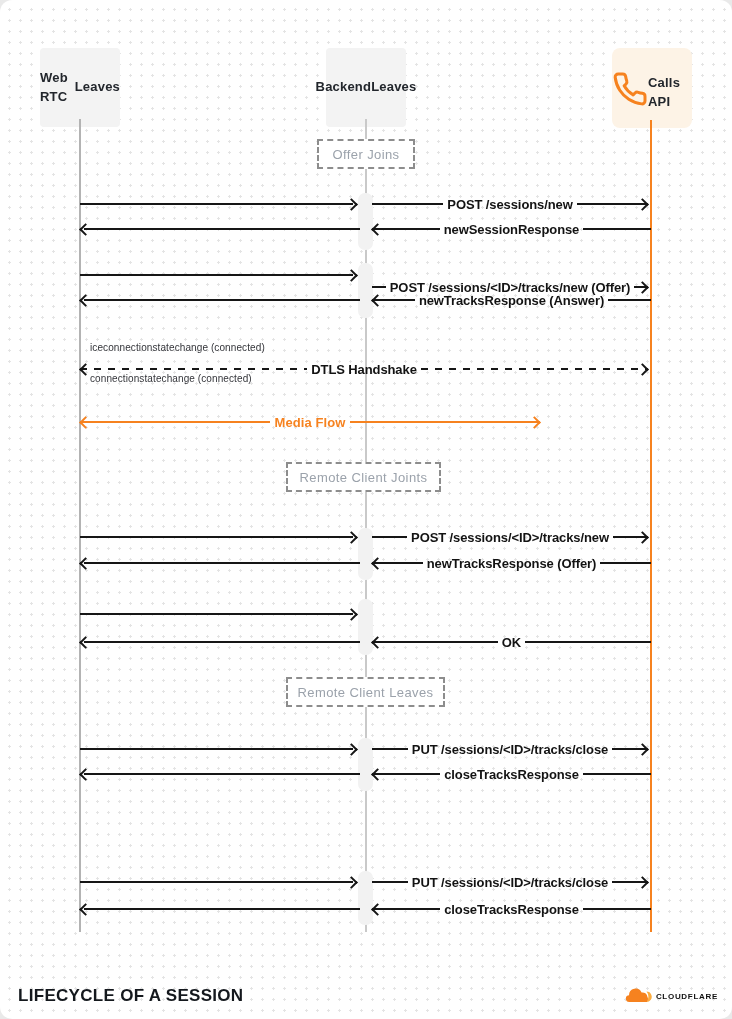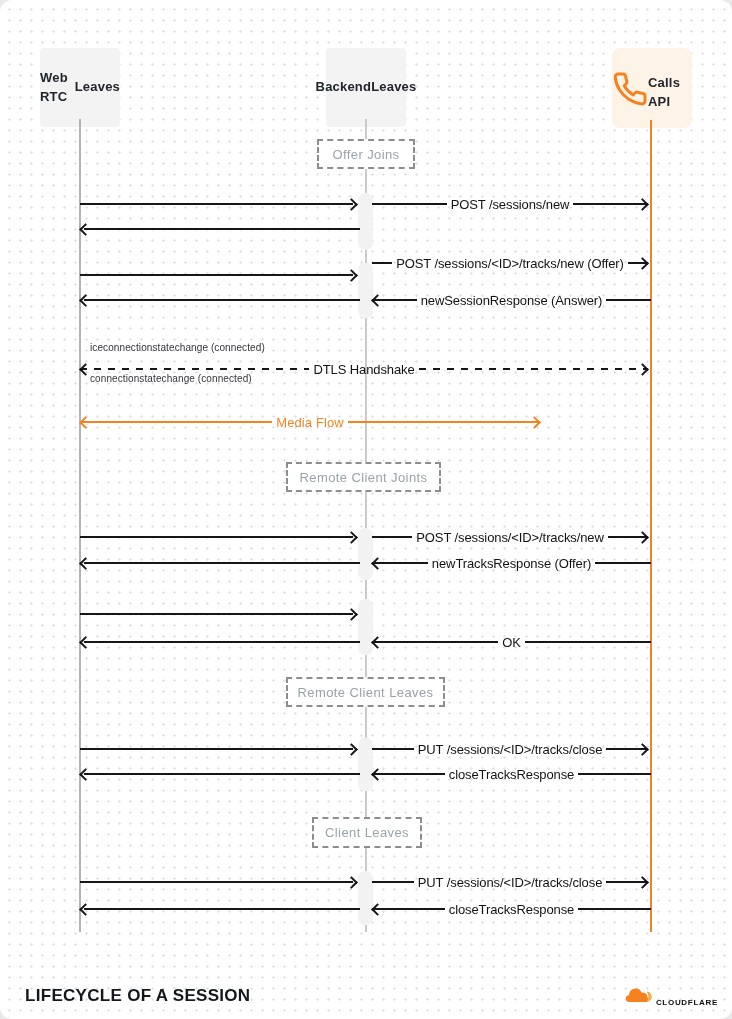--- a/index.html
+++ b/index.html
@@ -29,31 +29,31 @@
   .chev.l{left:1px;top:2.5px;transform:rotate(-135deg);}
   .chev.o{border-color:#f6821f;}
   .lhalf-req{left:80px;width:277px;}
   .lhalf-req .line{left:0;right:4px;}
   .lhalf-resp{left:80px;width:280px;}
   .lhalf-resp .line{left:4px;right:0;}
   .flexarrow{position:absolute;display:flex;align-items:center;height:14px;}
   .seg{flex:1;height:0;border-top:2.5px solid #161616;min-width:4px;}
   .seg.d{border:none;height:2.5px;background:repeating-linear-gradient(90deg,#161616 0 7px,transparent 7px 14px);}
   .seg.o{border-top-color:#f6821f;}
-  .flexarrow .mlabel{font-size:13px;font-weight:normal;color:#131313;padding:0 4px;white-space:nowrap;letter-spacing:-.1px;}
+  .flexarrow .mlabel{font-size:13px;font-weight:bold;color:#131313;padding:0 4px;white-space:nowrap;letter-spacing:-.1px;}
   .flexarrow .mlabel.o{color:#f6821f;letter-spacing:.1px;}
   .rhalf{left:372px;width:276px;}
   .rhalf-resp{left:372px;width:279px;}
   .fullspan{left:80px;width:568px;}
   .mediaspan{left:80px;width:460px;}
   .note{position:absolute;left:90px;font-size:10px;color:#34353a;letter-spacing:.1px;}
   
-  .footer{position:absolute;left:0;right:0;top:980px;height:32px;display:flex;align-items:center;justify-content:space-between;padding:0 14px 0 25px;box-sizing:border-box;}
+  .footer{position:absolute;left:0;right:0;top:980px;height:32px;display:flex;align-items:center;justify-content:space-between;padding:0 14px 0 18px;box-sizing:border-box;}
   .title{font-size:17px;font-weight:bold;color:#14181d;letter-spacing:.3px;}
-  .brand{display:flex;align-items:flex-end;gap:3px;}
+  .brand{display:flex;align-items:center;gap:3px;}
   .brand .btxt{font-size:8px;font-weight:bold;color:#101010;letter-spacing:.7px;}
 </style>
 </head>
 <body>
 
 <div class="canvas">
 
   <div class="actor" style="left:40px">
     <span>Web RTC</span>
     <span>Leaves</span>
@@ -84,59 +84,62 @@
 
   <div class="phase" style="left:317px;top:139px;width:98px;height:30px">
     <span>Offer Joins</span>
   </div>
   <div class="phase" style="left:286px;top:677px;width:159px;height:30px">
     <span>Remote Client Leaves</span>
   </div>
   <div class="phase" style="left:286px;top:462px;width:155px;height:30px">
     <span>Remote Client Joints</span>
   </div>
-  <div class="phase" style="left:312px;top:817px;width:110px;height:31px">
-    <span>Client Leaves</span>
-  </div>
 
   <div class="arrow lhalf-req" style="top:197px">
       <i class="line"></i>
       <i class="chev r"></i>
     </div>
   <div class="flexarrow rhalf" style="top:197px">
     <i class="seg"></i>
       <span class="mlabel">POST /sessions/new</span>
       <i class="seg"></i>
       <i class="chev r"></i>
   </div>
 
   <div class="arrow lhalf-resp" style="top:222px">
       <i class="line"></i>
       <i class="chev l"></i>
     </div>
+  <div class="flexarrow rhalf-resp" style="top:222px">
+    <i class="chev l"></i>
+      <i class="seg"></i>
+      <span class="mlabel">newSessionResponse</span>
+      <i class="seg"></i>
+  </div>
 
   <div class="arrow lhalf-req" style="top:268px">
       <i class="line"></i>
       <i class="chev r"></i>
     </div>
-  <div class="flexarrow rhalf" style="top:256px">
+  <div class="flexarrow rhalf" style="top:280px">
     <i class="seg"></i>
       <span class="mlabel">POST /sessions/&lt;ID&gt;/tracks/new (Offer)</span>
       <i class="seg"></i>
       <i class="chev r"></i>
   </div>
 
   <div class="arrow lhalf-resp" style="top:293px">
       <i class="line"></i>
       <i class="chev l"></i>
     </div>
   <div class="flexarrow rhalf-resp" style="top:293px">
     <i class="chev l"></i>
       <i class="seg"></i>
-      <span class="mlabel">newSessionResponse (Answer)</span>
+      <span class="mlabel">newTracksResponse (Answer)</span>
       <i class="seg"></i>
   </div>
 
   <div class="note" style="top:342px">iceconnectionstatechange (connected)</div>
 
   <div class="flexarrow fullspan" style="top:362px">
     <i class="chev l"></i>
       <i class="seg d"></i>
       <span class="mlabel">DTLS Handshake</span>
       <i class="seg d"></i>

